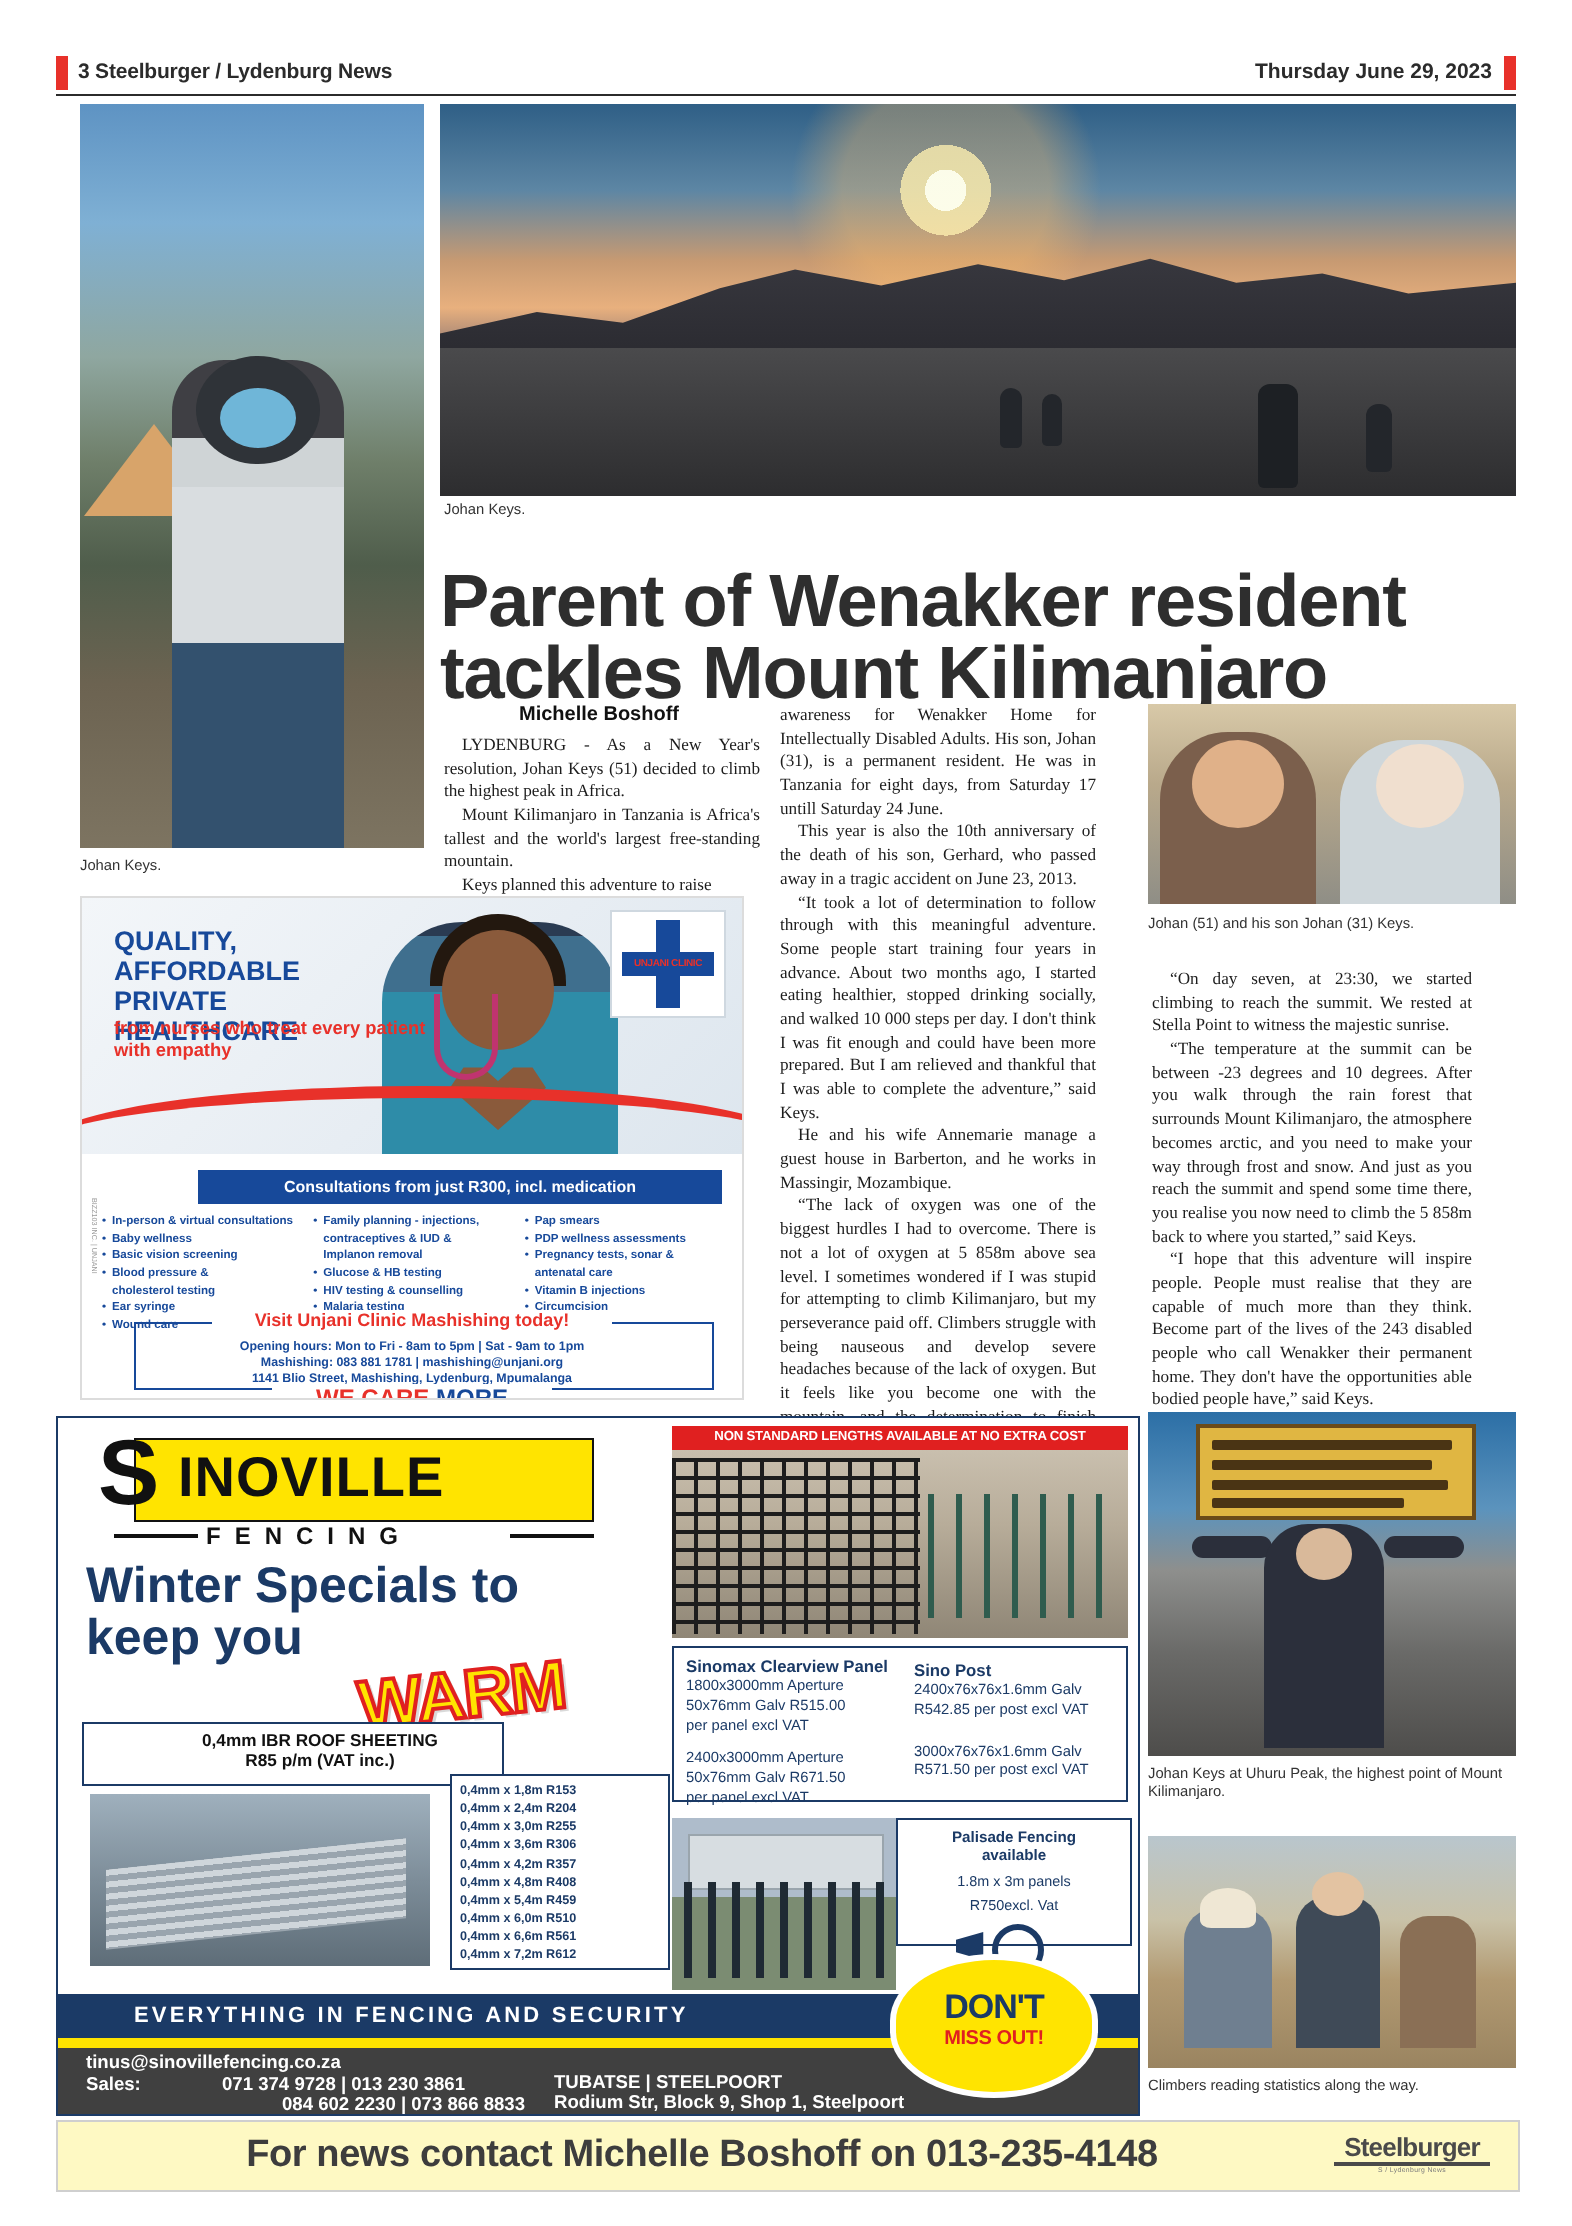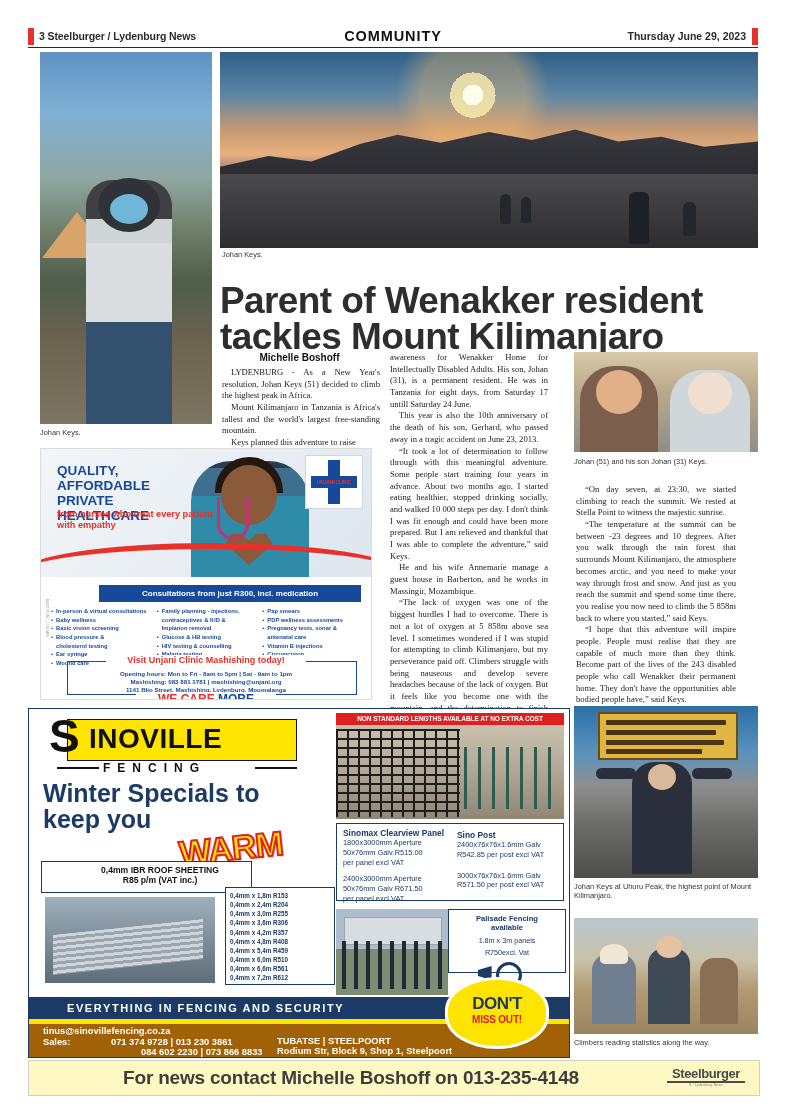--- a/index.html
+++ b/index.html
@@ -182,21 +182,21 @@
   .sino .dont .d1{font-size:17px;font-weight:bold;color:#1b3a66;margin-top:14px;letter-spacing:-.5px;}
   .sino .dont .d2{font-size:10px;font-weight:bold;color:#e02020;letter-spacing:-.2px;}
   .sino .megaphone{position:absolute;left:478px;top:962px;width:34px;height:22px;}
   .sino .megaphone .cone{position:absolute;left:0;top:4px;width:22px;height:14px;background:#1b3a66;
     clip-path:polygon(0% 28%,62% 0%,62% 100%,0% 72%);}
   .sino .megaphone .circ{position:absolute;left:18px;top:0;width:20px;height:20px;border:3px solid #1b3a66;border-radius:50%;}
 
   .sino .everything{position:absolute;left:0;top:288px;width:540px;height:22px;background:#1b3a66;}
   .sino .everything span{display:block;color:#fff;font-size:11px;font-weight:bold;letter-spacing:1.6px;line-height:22px;padding-left:38px;}
   .sino .ylstrip{position:absolute;left:0;top:310px;width:540px;height:5px;background:#ffe400;}
-  .sino .footer{position:absolute;left:0;top:315px;width:540px;height:33px;background:#a16207;}
+  .sino .footer{position:absolute;left:0;top:315px;width:540px;height:33px;background:#404040;}
   .sino .footer .em{position:absolute;left:14px;top:2px;font-size:9.3px;font-weight:bold;color:#fff;}
   .sino .footer .sl{position:absolute;left:14px;top:13px;font-size:9.3px;font-weight:bold;color:#fff;}
   .sino .footer .n1{position:absolute;left:82px;top:13px;font-size:9.3px;font-weight:bold;color:#fff;white-space:nowrap;}
   .sino .footer .n2{position:absolute;left:82px;top:23px;font-size:9.3px;font-weight:bold;color:#fff;white-space:nowrap;padding-left:30px;}
   .sino .footer .b1{position:absolute;left:248px;top:12px;font-size:9.3px;font-weight:bold;color:#fff;white-space:nowrap;}
   .sino .footer .b2{position:absolute;left:248px;top:22px;font-size:9.3px;font-weight:bold;color:#fff;white-space:nowrap;}
   .sino .vtag{position:absolute;left:2px;top:6px;font-size:3.4px;color:#888;writing-mode:vertical-rl;}
 
   
   .bottom{position:absolute;left:28px;top:1060px;width:730px;height:34px;background:#fef9c3;border:1px solid #cfcfcf;}
@@ -209,21 +209,20 @@
 </style>
 </head>
 <body>
 
 <div class="page">
 
   <div class="masthead">
     <div class="mast-tabL"></div>
     <div class="mast-tabR"></div>
     <div class="mast-left">3 Steelburger / Lydenburg News</div>
-    <div class="mast-center">COMMUNITY</div>
     <div class="mast-right">Thursday June 29, 2023</div>
     <div class="mast-rule"></div>
   </div>
 
   <div class="ph hero">
     <div class="ridge"></div>
     <div class="fore"></div>
     <div class="fig a"></div>
     <div class="fig b"></div>
     <div class="fig c"></div>

